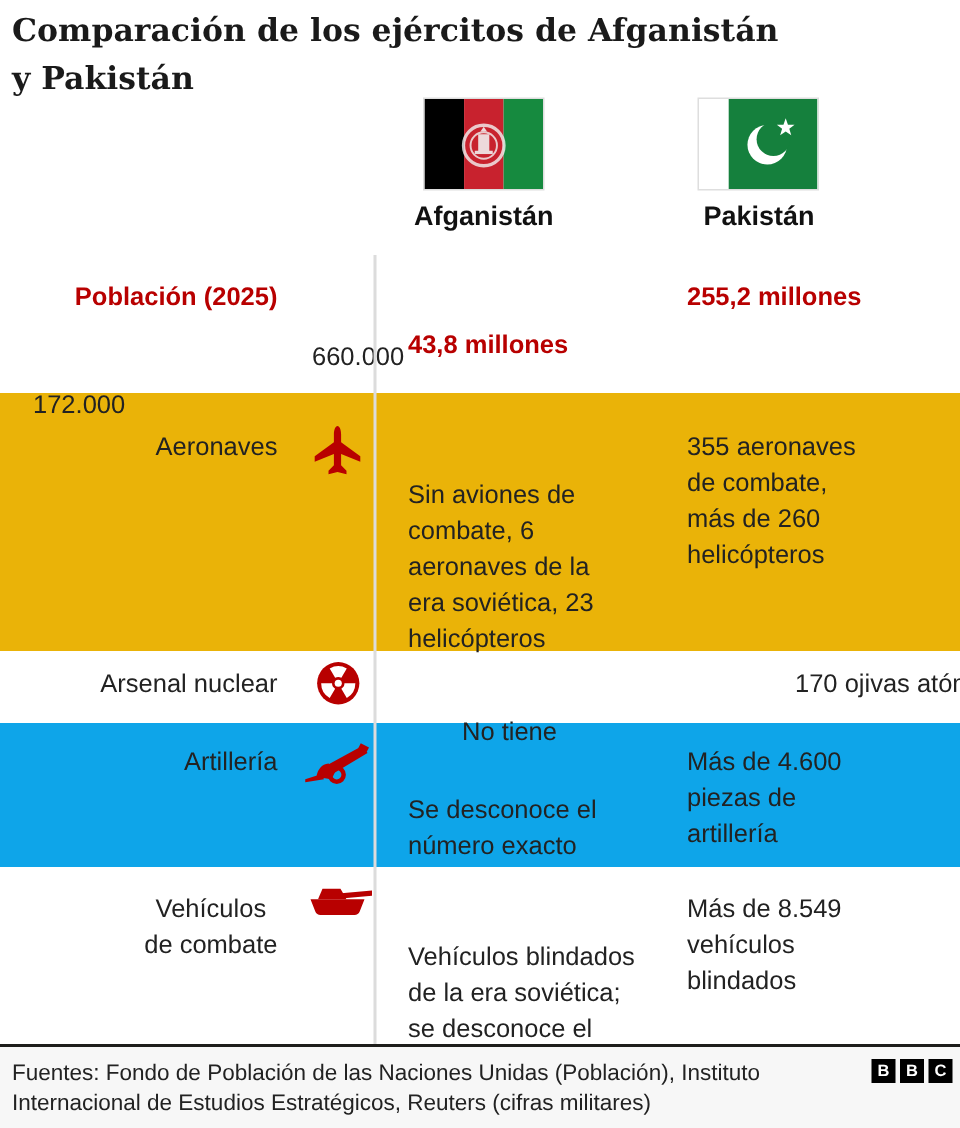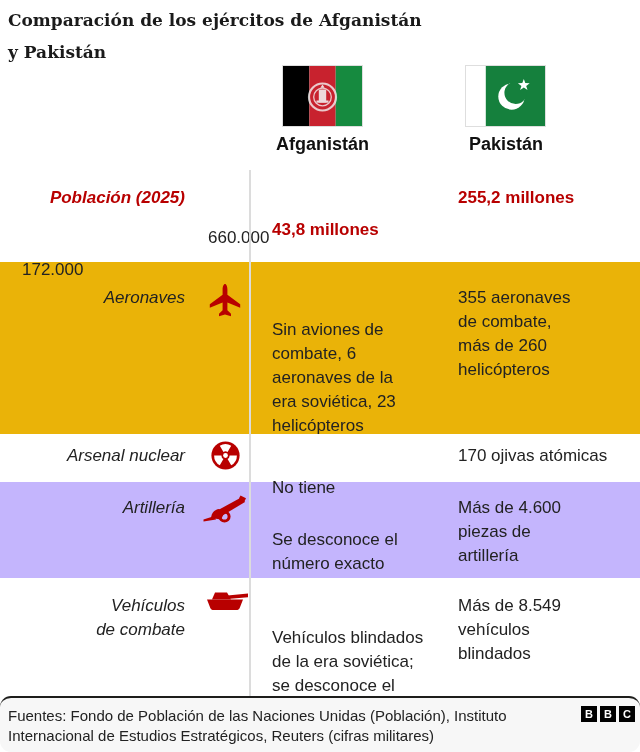--- a/index.html
+++ b/index.html
@@ -4,59 +4,59 @@
 <style>
   html,body{margin:0;padding:0;background:#e8e8e8;}
   .page{
     position:relative;width:640px;height:752px;background:#ffffff;
     font-family:"Liberation Sans",sans-serif;color:#222;overflow:hidden;
   }
   
   .title{
     position:absolute;left:8px;top:4px;width:620px;
     font-family:"DejaVu Serif",serif;font-weight:700;
-    font-size:17px;line-height:32px;color:#1a1a1a;white-space:pre-line;
+    font-size:21px;line-height:32px;color:#1a1a1a;white-space:pre-line;
   }
   .flag{position:absolute;top:66px;width:79px;height:60px;box-shadow:0 0 0 1px #dedede;}
   .flag-af{left:283px;}
   .flag-pk{left:466px;}
   .col-header{
     position:absolute;top:132px;font-weight:700;font-size:18px;line-height:24px;
     color:#111;text-align:center;
   }
   .col-header.af{left:272px;width:101px;}
   .col-header.pk{left:456px;width:100px;}
   
   .table{position:absolute;left:0;top:170px;width:640px;}
   .v-divider{position:absolute;left:249px;top:170px;width:2px;height:526px;background:#dcdcdc;z-index:2;}
   .row{display:flex;align-items:flex-start;box-sizing:border-box;}
   .r0{height:46px;padding-top:16px;}
   .r1{height:46px;padding-top:10px;}
   .r2{height:172px;padding-top:24px;background:#eab308;}
-  .r3{height:48px;padding-top:10px;}
-  .r4{height:96px;padding-top:14px;background:#c4b5fd;}
+  .r3{height:48px;padding-top:10px;gap:36px;}
+  .r4{height:96px;padding-top:14px;background:#0ea5e9;}
   .r5{height:118px;padding-top:16px;}
   .label-cell{width:250px;flex:0 0 250px;display:flex;justify-content:flex-end;box-sizing:border-box;}
   .label-text{
-    text-align:right;font-size:17px;line-height:24px;color:#222;
-    white-space:pre-line;margin-right:15px;font-style:italic;
+    text-align:center;font-size:17px;line-height:24px;color:#222;
+    white-space:pre-line;margin-right:15px;
   }
   .icon-box{width:50px;flex:0 0 50px;display:flex;justify-content:center;align-items:flex-start;}
   .icon-box svg{margin-top:-3px;}
   .af-cell{width:208px;flex:0 0 208px;box-sizing:border-box;padding-left:22px;
     font-size:17px;line-height:24px;white-space:pre-line;margin-top:32px;}
   .pk-cell{width:182px;flex:0 0 182px;box-sizing:border-box;padding-right:4px;
     font-size:17px;line-height:24px;white-space:pre-line;}
   .row.emphasis .label-text,
   .row.emphasis .af-cell,
   .row.emphasis .pk-cell{color:#b80000;font-weight:700;}
   
   .footer{
     position:absolute;left:0;top:696px;width:640px;height:56px;box-sizing:border-box;
-    background:#f7f7f7;border-top:2px solid #1d1d1b;padding:8px 8px 0 8px;border-radius:11px;
+    background:#f7f7f7;border-top:2px solid #1d1d1b;padding:8px 8px 0 8px;
   }
   .sources{font-size:15px;line-height:20px;color:#222;width:565px;white-space:pre-line;}
   .bbc-logo{position:absolute;right:5px;top:8px;display:flex;gap:3px;}
   .bbc-block{
     width:16px;height:16px;background:#000;color:#fff;font-weight:700;font-size:11px;
     display:flex;align-items:center;justify-content:center;
   }
 </style>
 </head>
 <body>

